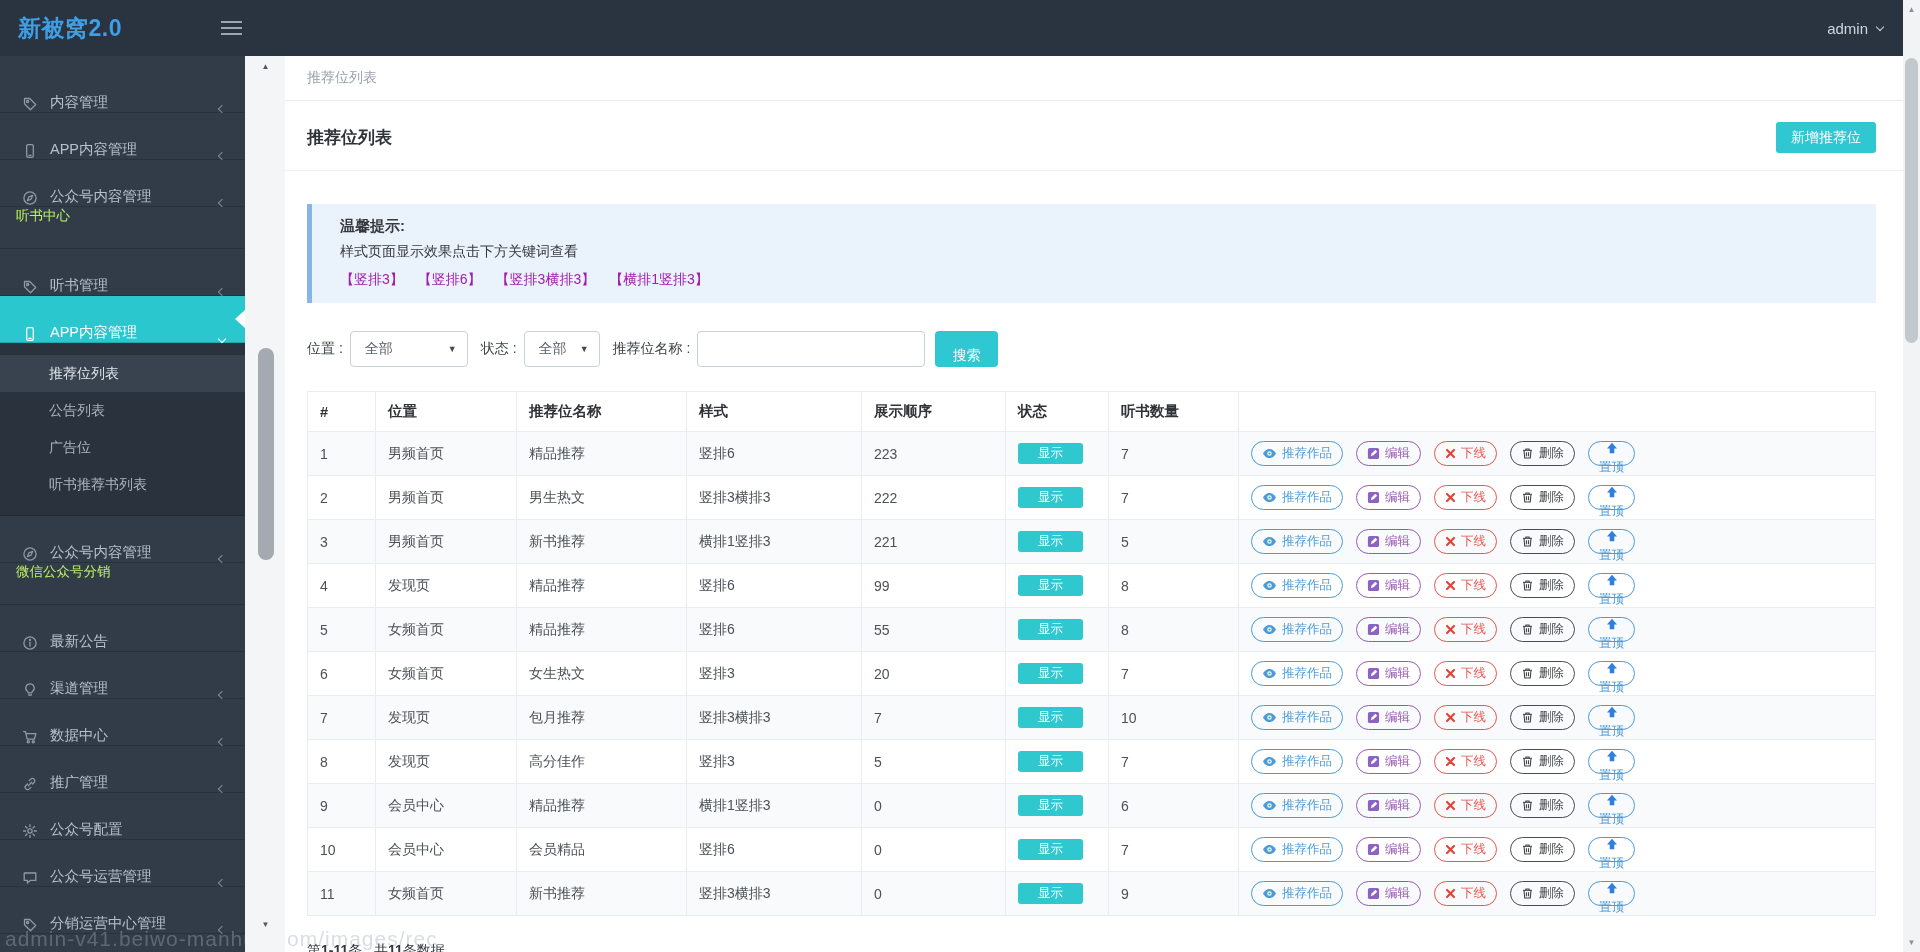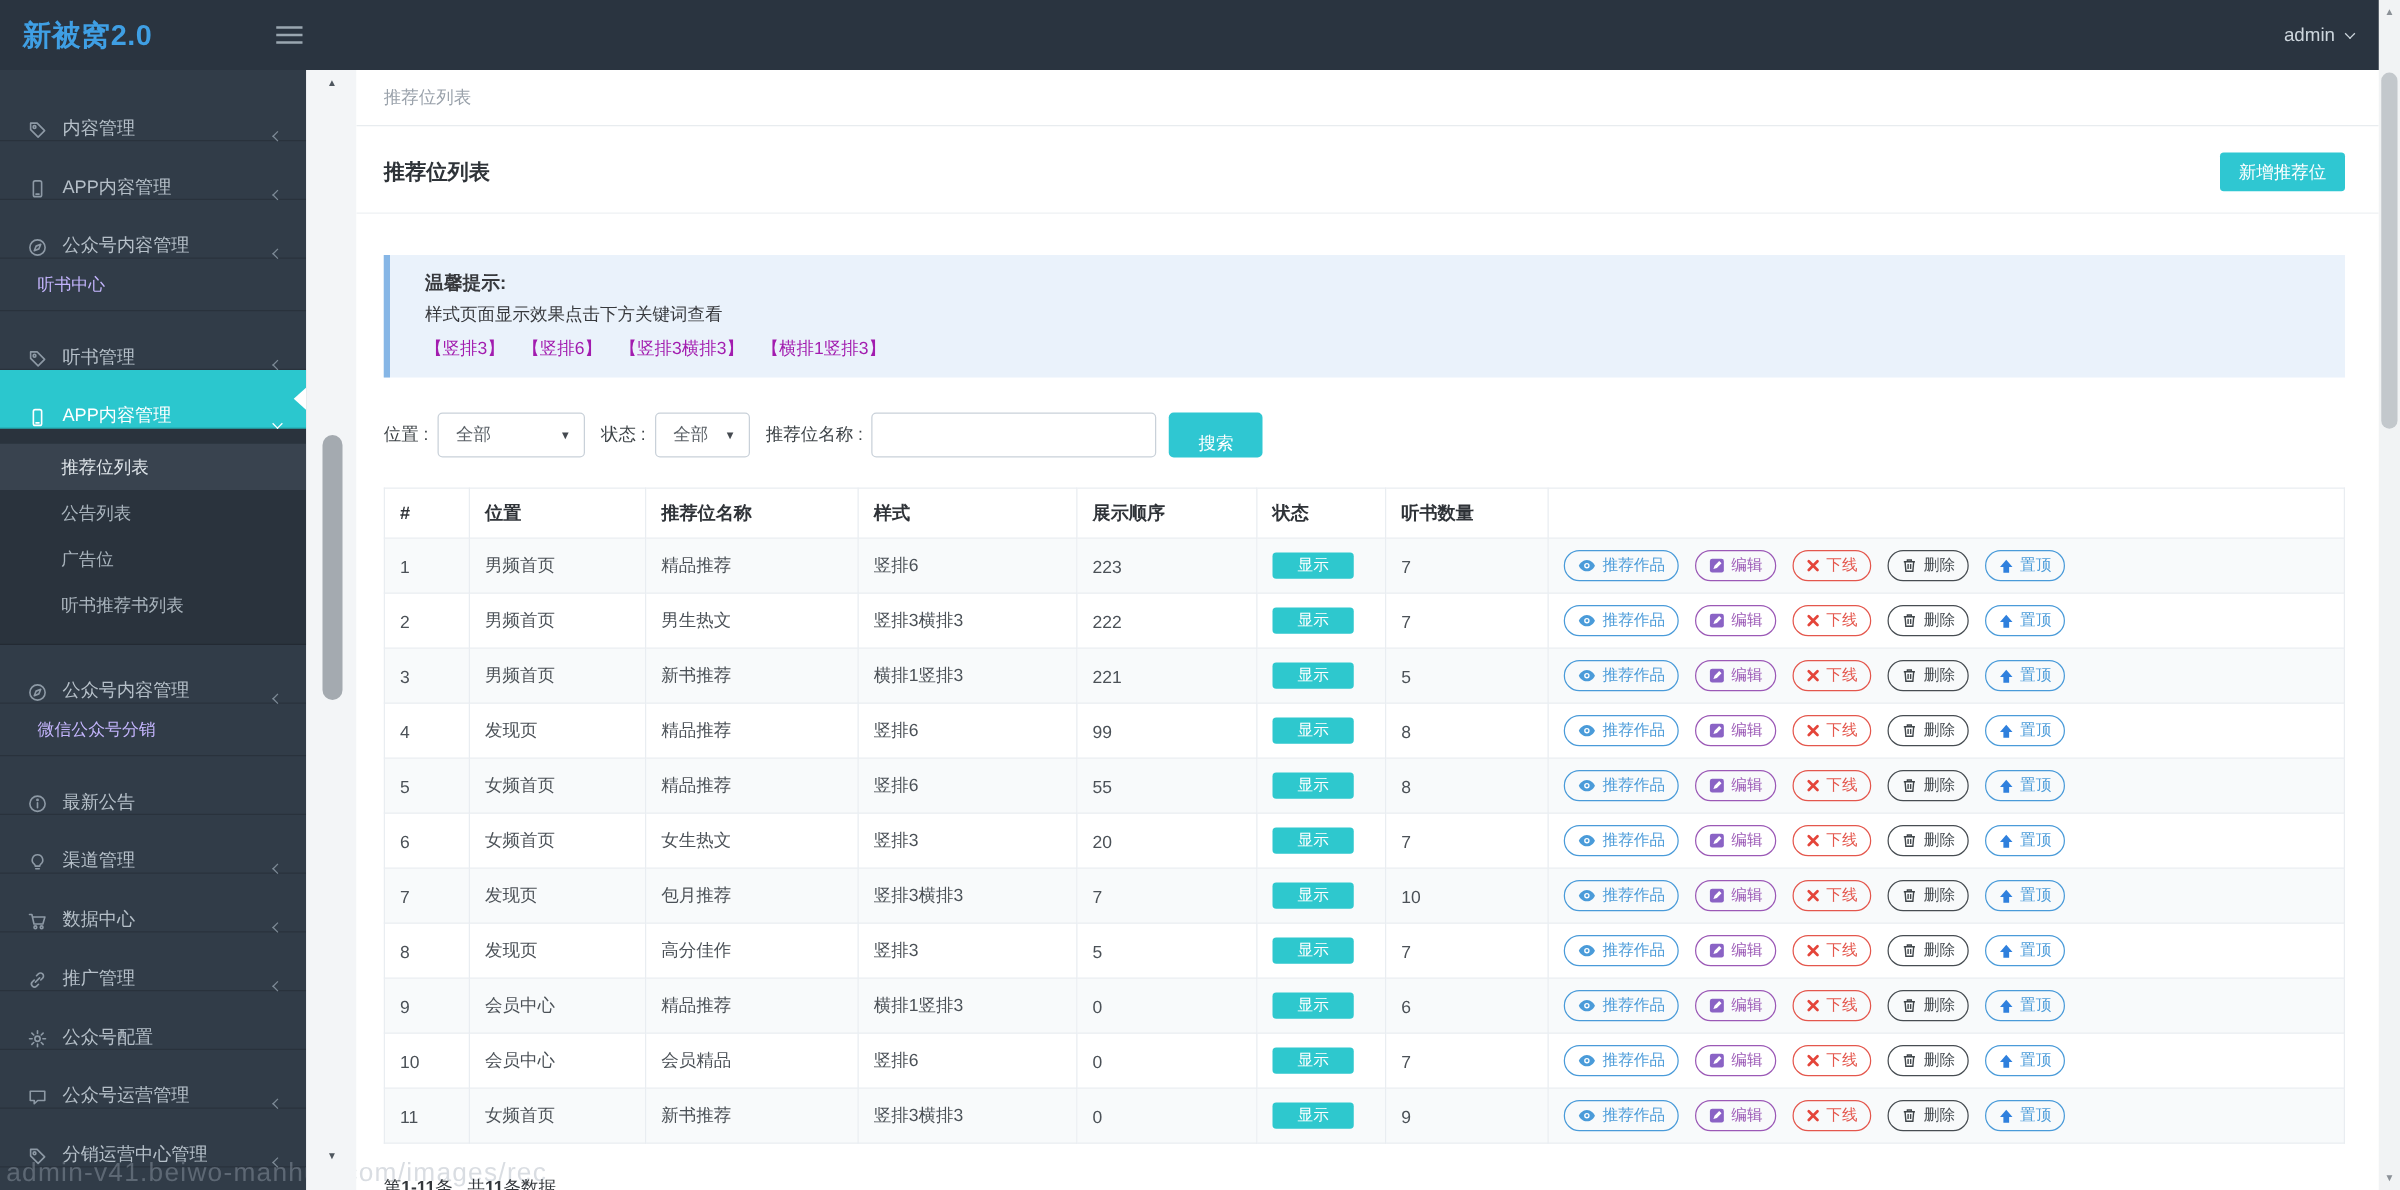--- a/index.html
+++ b/index.html
@@ -32,22 +32,22 @@
                padding:0 20px 0 22px; color:#b6c0c9; font-size:14.5px; cursor:pointer;
                border-bottom:1px solid rgba(0,0,0,0.16); }
   .side-icon { width:16px; height:16px; margin-right:12px; color:#8d99a5; display:inline-flex; flex:none; }
   .side-icon svg { width:16px; height:16px; fill:none; stroke:currentColor; stroke-width:1.3;
                    stroke-linecap:round; stroke-linejoin:round; }
   .side-item .chev { margin-left:auto; color:#7e8b97; width:6px; height:6px; }
   .side-item.active { background:#2bc7ce; color:#fff; }
   .side-item.active .side-icon, .side-item.active .chev { color:#fff; }
   .side-item.active::after { content:""; position:absolute; right:0; top:50%; margin-top:-9px;
       border-top:9px solid transparent; border-bottom:9px solid transparent; border-right:10px solid #fff; }
-  .side-section { height:42px; display:flex; align-items:center; padding-left:30px;
-                  color:#c4b5fd; font-size:13.5px; border-bottom:1px solid rgba(0,0,0,0.16); }
+  .side-section { height:42px; display:flex; padding-left:16px;
+                  color:#bef264; font-size:13.5px; border-bottom:1px solid rgba(0,0,0,0.16); }
   .side-submenu { background:#2a333d; padding:12px 0; border-bottom:1px solid rgba(0,0,0,0.16); }
   .side-subitem { height:37px; display:flex; align-items:center; padding-left:49px;
                   font-size:14px; color:#a9b4bd; cursor:pointer; }
   .side-subitem.sub-active { background:#39434f; color:#dfe5ea; }
 
   
   .mid-scroll { position:absolute; left:245px; top:56px; bottom:0; width:40px; background:#f3f5f7; z-index:35; }
   .ms-btn { position:absolute; left:12px; width:17px; height:15px; text-align:center; font-size:8px;
             color:#4e565e; line-height:15px; background:#f3f5f7; cursor:pointer; }
   .ms-up { top:3px; } .ms-down { bottom:20px; }
@@ -83,35 +83,35 @@
   .filters { display:flex; align-items:center; margin:28px 27px 0 22px; }
   .flabel { font-size:14px; color:#3d4347; margin-right:7px; }
   .flabel.gap { margin-left:13px; }
   .select { height:36px; border:1px solid #c9d1d9; border-radius:4px; display:flex; align-items:center;
             justify-content:space-between; padding:0 10px 0 14px; color:#5a6066; font-size:14px;
             background:#fff; cursor:pointer; }
   .select.pos { width:118px; } .select.small { width:76px; }
   .select .caret { font-size:9px; color:#454a50; margin-left:8px; }
   .finput { height:36px; width:228px; border:1px solid #c9d1d9; border-radius:4px; padding:0 10px;
             font-size:14px; color:#333; outline:none; font-family:inherit; }
-  .btn-search { height:36px; width:75px; border-radius:4px; padding:16px; margin-left:10px; }
+  .btn-search { height:36px; width:63px; border-radius:4px; padding:16px; margin-left:10px; }
 
   table.grid { border-collapse:collapse; margin:24px 27px 0 22px; width:calc(100% - 49px); table-layout:fixed; }
   .grid th, .grid td { border:1px solid #e9edf1; text-align:left; overflow:hidden; white-space:nowrap; }
   .grid th { padding:10px 12px; font-size:14.5px; font-weight:bold; color:#2f3338; background:#fff; }
   .grid td { padding:0 12px; height:44px; font-size:14px; color:#4b5157; }
   .grid tbody tr:nth-child(odd) { background:#f8fafb; }
 
   .badge { display:inline-block; background:#2ec8ce; color:#fff; font-size:12.5px;
            padding:4px 20px; border-radius:3px; line-height:1; }
 
   .pill { display:inline-flex; align-items:center; gap:5px; background:transparent; border:1px solid;
           border-radius:13px; height:25px; padding:0 10px; font-size:12.5px; margin-right:13px;
           cursor:pointer; white-space:nowrap; font-family:inherit; vertical-align:middle; }
-  .pill:last-child { margin-right:0; }
+  .pill:last-child { margin-right:0;flex-direction:column; }
   .pill .ico { display:inline-flex; } .pill .ico svg { display:block; }
 
   .summary { margin:26px 27px 0 22px; font-size:14px; color:#33373b; position:relative; z-index:40; }
 
   .status-url { position:absolute; left:5px; bottom:0; height:27px; line-height:27px; font-size:21px;
                 letter-spacing:1px; color:rgba(160,170,182,0.4); z-index:30; white-space:nowrap;
                 pointer-events:none; }
 </style>
 </head>
 <body>

